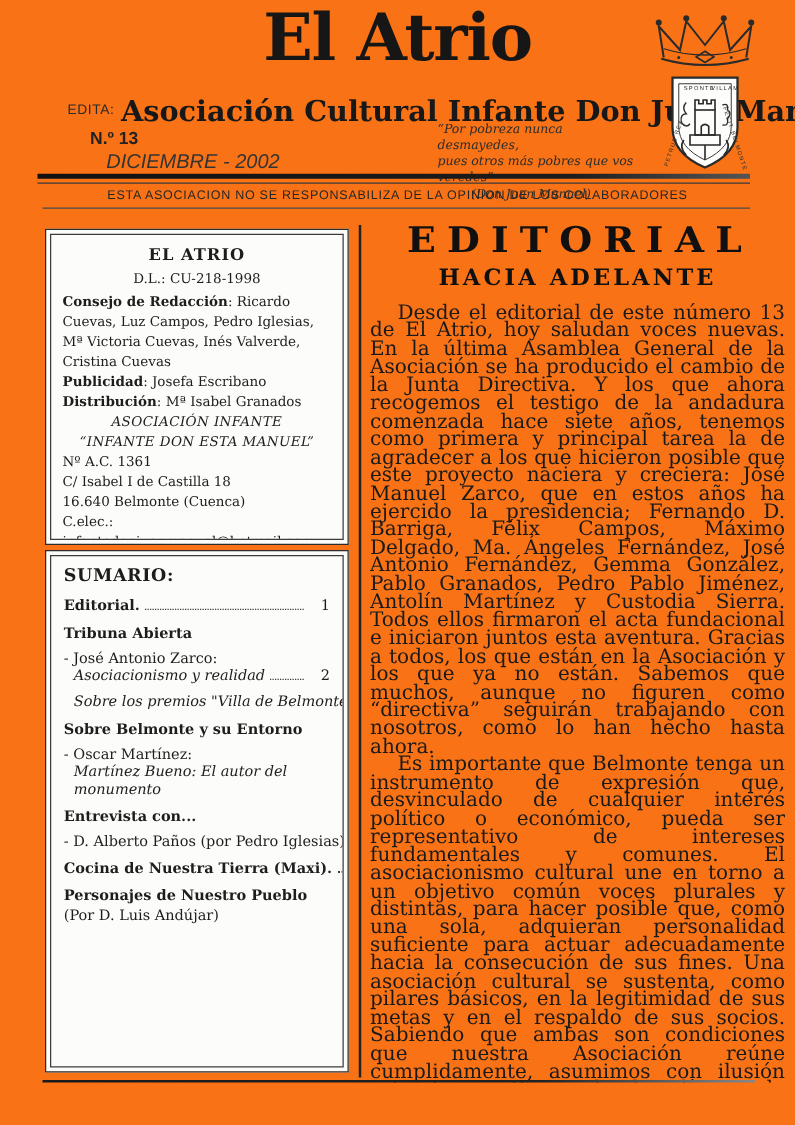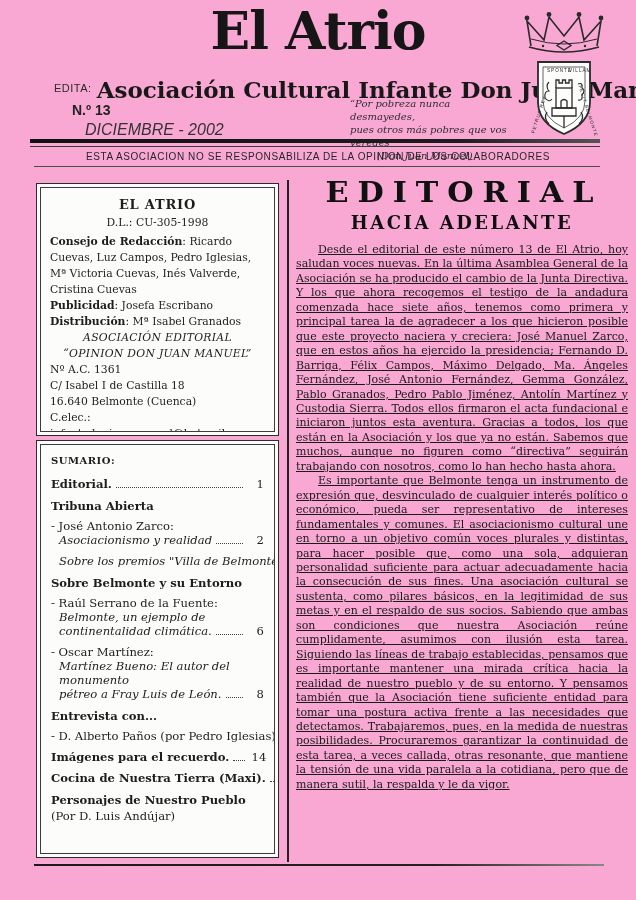--- a/index.html
+++ b/index.html
@@ -1,18 +1,18 @@
 <!DOCTYPE html>
 <html><head>
 <meta charset="utf-8">
 <style>
   html,body{margin:0;padding:0;background:#e8e8e6;}
   .page{
     position:relative;width:636px;height:900px;margin:0 auto;
-    background:#f9a8d4;color:#1b1b1b;overflow:hidden;
+    background:#f97316;color:#1b1b1b;overflow:hidden;
     font-family:"DejaVu Serif", serif;
   }
   
   .pub-title{
     position:absolute;top:0;left:0;width:636px;text-align:center;
     font-family:"DejaVu Serif", serif;font-weight:bold;font-size:52px;
     letter-spacing:-1px;color:#161616;
   }
   .edita-line{position:absolute;top:76px;left:54px;white-space:nowrap;}
   .edita-label{font-family:"Liberation Sans", sans-serif;font-size:11px;color:#2a2a2a;vertical-align:6px;letter-spacing:.5px;}
@@ -35,39 +35,39 @@
   .box-sumario{top:440px;height:418px;}
   .box-sumario .dbox-inner{padding:9px 10px 4px 10px;}
   
   .mh{font-size:10.8px;line-height:16px;color:#1d1d1d;}
   .mh-title{text-align:center;font-weight:bold;font-size:13px;letter-spacing:.8px;margin-bottom:2px;}
   .mh-dl{text-align:center;font-size:10.8px;margin-bottom:3px;}
   .mh-line b{font-weight:bold;}
   .mh-assoc{text-align:center;font-style:italic;letter-spacing:.3px;}
   
   .sum{font-size:11.6px;line-height:14px;color:#1d1d1d;}
-  .sum-title{font-weight:bold;font-size:10px;letter-spacing:.5px;margin-bottom:9px;}
+  .sum-title{font-weight:bold;font-size:14px;letter-spacing:.5px;margin-bottom:9px;}
   .toc-section{font-weight:bold;margin:8px 0 6px 0;}
   .toc-section-sub{margin:-4px 0 6px 0;}
   .toc-item{margin:0 0 7px 0;}
   .toc-row{display:flex;align-items:flex-end;}
   .toc-label{white-space:nowrap;}
   .b{font-weight:bold;}
   .i{font-style:italic;}
   .cont{padding-left:8px;}
   .dots{flex:1;border-bottom:1.4px dotted #3f3f3f;margin:0 5px 3px 4px;min-width:12px;}
   .pg{width:16px;text-align:right;flex:none;}
   
   .col-divider{position:absolute;left:287px;top:180px;width:2px;height:682px;background:#222;}
   .editorial{position:absolute;left:296px;top:176px;width:332px;height:690px;overflow:hidden;}
   .ed-kicker{text-align:center;font-weight:bold;font-size:27px;letter-spacing:8px;
     transform:scale(1.12,1.05);transform-origin:center top;color:#101010;margin-left:4px;}
   .ed-title{text-align:center;font-weight:bold;font-size:18px;letter-spacing:2.5px;margin-top:5px;color:#101010;}
   .ed-body{margin-top:10px;}
-  .para{font-size:11px;line-height:14.45px;text-align:justify;text-indent:22px;margin:0;color:#1a1a1a;text-decoration:underline;}
+  .para{font-size:16px;line-height:14.45px;text-align:justify;text-indent:22px;margin:0;color:#1a1a1a;}
   .bottom-rule{position:absolute;top:864px;left:34px;width:570px;height:2px;
     background:linear-gradient(to right,#1a1a1a 0%,#222 70%,#888 100%);}
 </style>
 </head>
 <body>
 
 <div class="page">
 
   <div class="pub-title">El Atrio</div>
 
@@ -128,26 +128,26 @@
   </svg>
 
   <div class="rule-thick"></div>
   <div class="rule-thin1"></div>
   <div class="disclaimer">ESTA ASOCIACION NO SE RESPONSABILIZA DE LA OPINION DE LOS COLABORADORES</div>
   <div class="rule-thin2"></div>
 
   <div class="dbox box-masthead">
     <div class="dbox-inner mh">
       <div class="mh-title">EL ATRIO</div>
-      <div class="mh-dl">D.L.: CU-305-1998</div>
+      <div class="mh-dl">D.L.: CU-218-1998</div>
       <div class="mh-line"><b>Consejo de Redacción</b><span>: Ricardo Cuevas, Luz Campos, Pedro Iglesias, Mª Victoria Cuevas, Inés Valverde, Cristina Cuevas</span></div>
       <div class="mh-line"><b>Publicidad</b><span>: Josefa Escribano</span></div>
       <div class="mh-line"><b>Distribución</b><span>: Mª Isabel Granados</span></div>
-      <div class="mh-assoc">ASOCIACIÓN EDITORIAL</div>
-      <div class="mh-assoc">“OPINION DON JUAN MANUEL”</div>
+      <div class="mh-assoc">ASOCIACIÓN INFANTE</div>
+      <div class="mh-assoc">“INFANTE DON ESTA MANUEL”</div>
       <div>Nº A.C. 1361</div>
       <div>C/ Isabel I de Castilla 18</div>
       <div>16.640 Belmonte (Cuenca)</div>
       <div>C.elec.: infantedonjuanmanuel@hotmail.com</div>
 
     </div>
   </div>
 
   <div class="dbox box-sumario">
     <div class="dbox-inner sum">
@@ -173,56 +173,35 @@
       </div>
 
       <div class="toc-item">
         <div class="toc-row">
             <span class="toc-label i cont">Sobre los premios "Villa de Belmonte"</span>
           </div>
       </div>
 
       <div class="toc-section">Sobre Belmonte y su Entorno</div>
 
-      <div class="toc-item">
-        <div>- Raúl Serrano de la Fuente:</div>
-        <div class="i cont">Belmonte, un ejemplo de</div>
-        <div class="toc-row">
-            <span class="toc-label i cont">continentalidad climática.</span>
-            <span class="dots"></span>
-            <span class="pg">6</span>
-          </div>
-      </div>
 
       <div class="toc-item">
         <div>- Oscar Martínez:</div>
         <div class="i cont">Martínez Bueno: El autor del monumento</div>
-        <div class="toc-row">
-            <span class="toc-label i cont">pétreo a Fray Luis de León.</span>
-            <span class="dots"></span>
-            <span class="pg">8</span>
-          </div>
       </div>
 
       <div class="toc-section">Entrevista con...</div>
 
       <div class="toc-item">
         <div class="toc-row">
             <span class="toc-label">- D. Alberto Paños (por Pedro Iglesias).</span>
           </div>
       </div>
 
 
-      <div class="toc-item">
-        <div class="toc-row">
-            <span class="toc-label b">Imágenes para el recuerdo.</span>
-            <span class="dots"></span>
-            <span class="pg">14</span>
-          </div>
-      </div>
 
       <div class="toc-item">
         <div class="toc-row">
             <span class="toc-label b">Cocina de Nuestra Tierra (Maxi).</span>
             <span class="dots"></span>
           </div>
       </div>
 
       <div class="toc-section">Personajes de Nuestro Pueblo</div>
       <div class="toc-section-sub">(Por D. Luis Andújar)</div>

